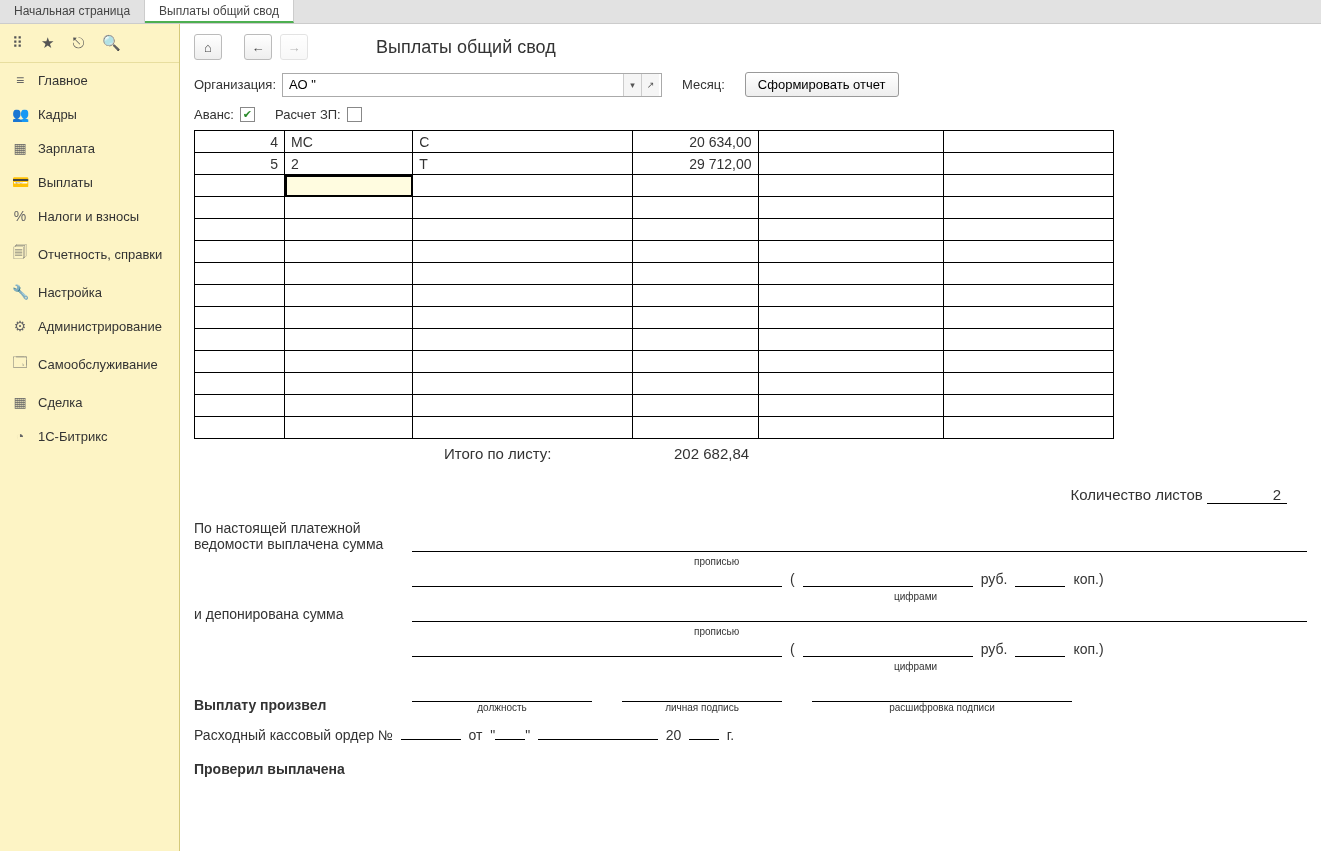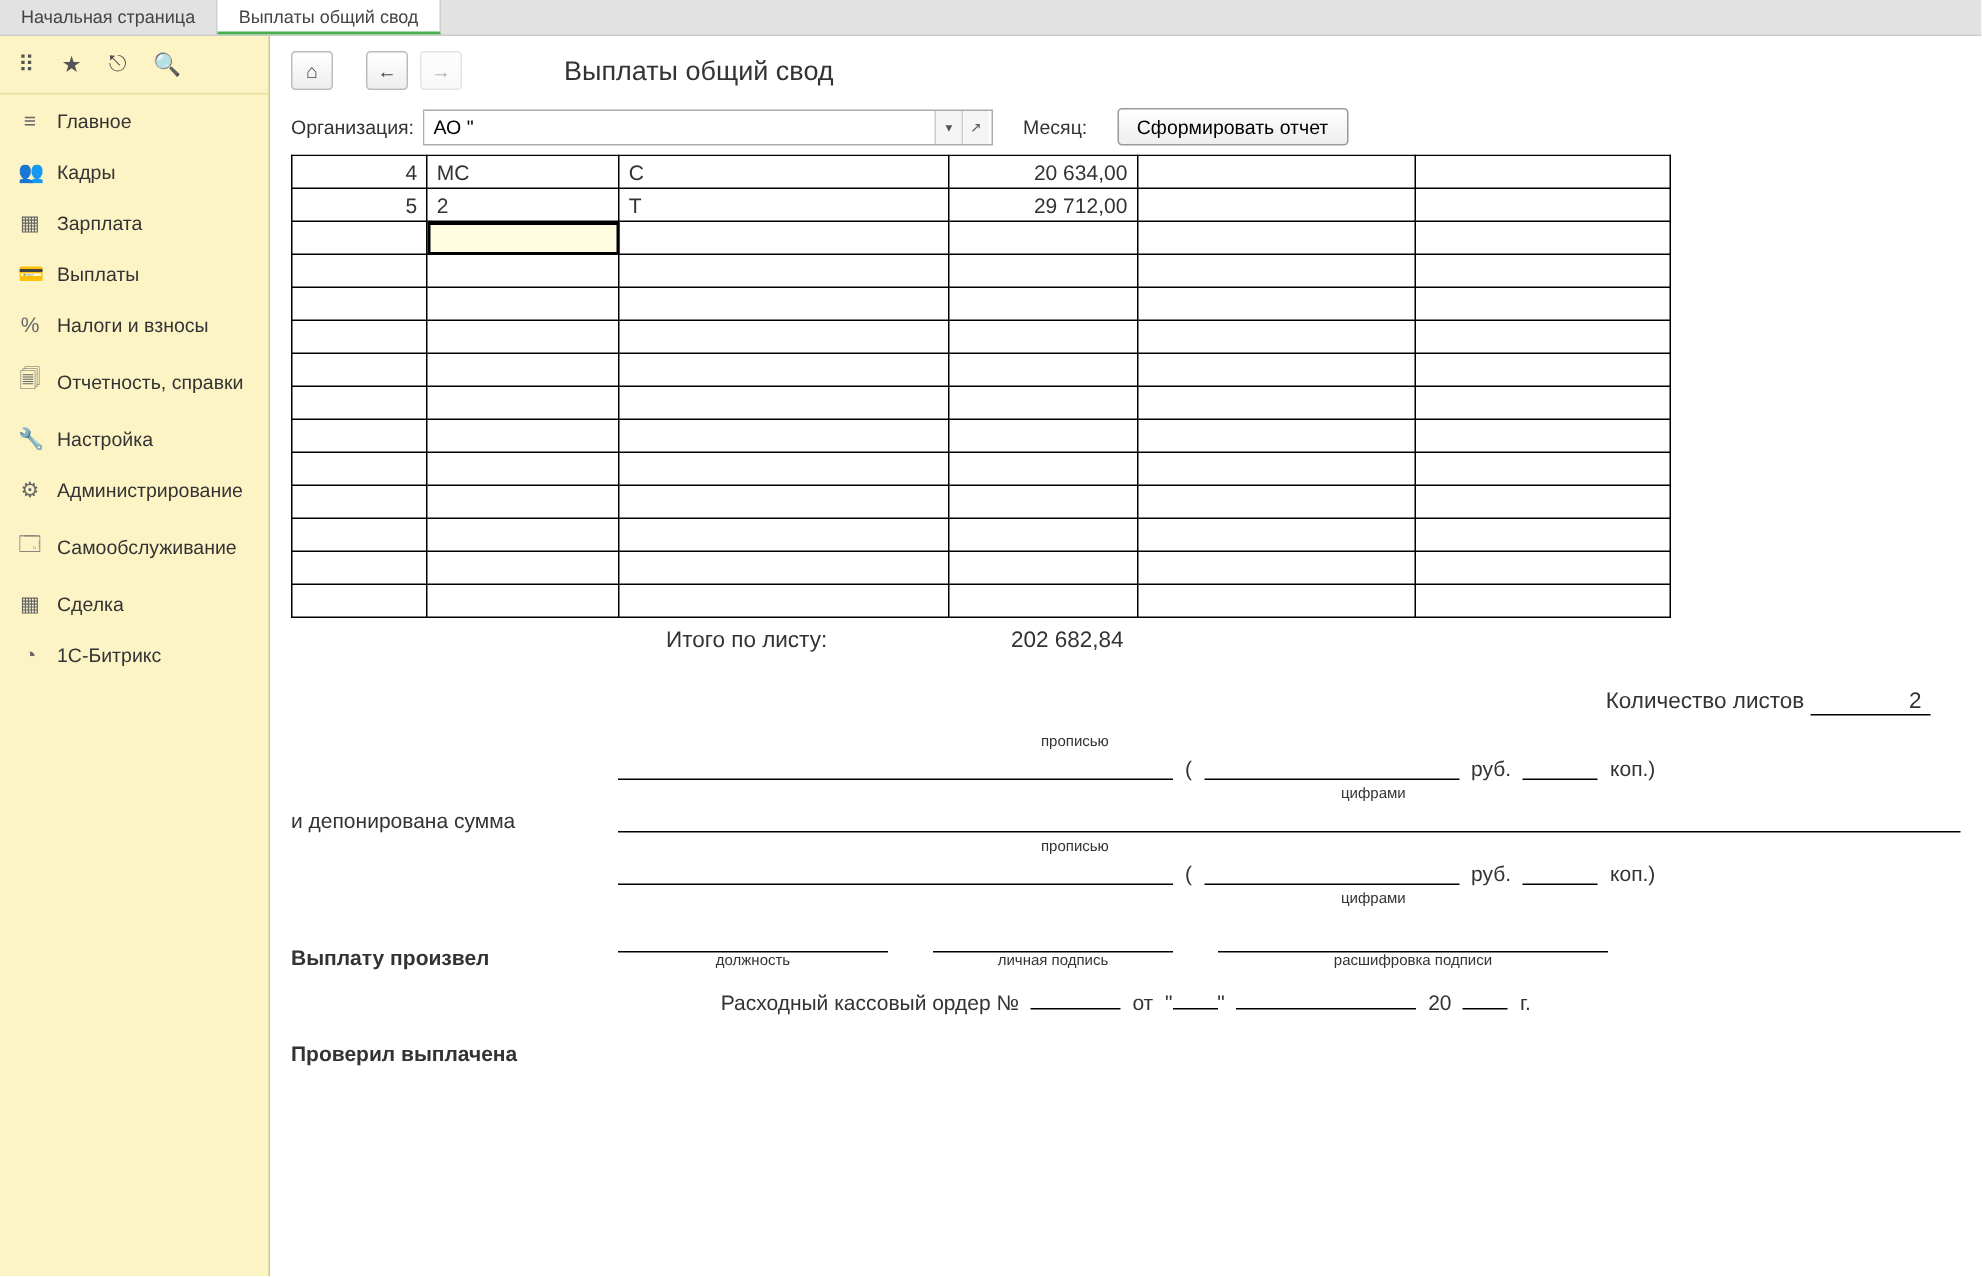--- a/index.html
+++ b/index.html
@@ -45,21 +45,21 @@
 .sheets .uline { display: inline-block; border-bottom: 1px solid #000; min-width: 80px; text-align: right; padding: 0 6px; }
 .form-block { padding: 4px 0; font-size: 14px; }
 .row-line { display: flex; align-items: flex-end; gap: 8px; padding: 4px 0; }
 .lbl-col { width: 210px; }
 .blank { border-bottom: 1px solid #000; flex: 1; height: 16px; }
 .small-cap { font-size: 10px; text-align: left; }
 .sig-row { display: flex; gap: 30px; padding-top: 4px; }
 .sig-block { display: flex; flex-direction: column; align-items: center; }
 .sig-line { border-bottom: 1px solid #000; height: 16px; }
 .bold { font-weight: bold; }
-.order-row { padding: 10px 0; font-size: 14px; text-align: center; }
+.order-row { padding: 10px 0; font-size: 14px; }
 .u { display: inline-block; border-bottom: 1px solid #000; min-width: 50px; }
 .spinner { display: flex; flex-direction: column; border-left: 1px solid #ccc; }
 .spinner span { width: 14px; height: 11px; font-size: 7px; display:flex; align-items:center; justify-content:center; background:#f5f5f5; cursor:pointer; }
 .spinner span:first-child { border-bottom: 1px solid #ccc; }
 </style>
 </head>
 <body>
 
 <div class="app">
   <div class="tabs-bar">
@@ -134,20 +134,27 @@
         <div class="combo" style="flex:0 0 380px">
           <input style="width: 340px;" value="АО &quot;">
           <span class="mini-btn">▾</span>
           <span class="mini-btn">↗</span>
         </div>
         <span style="width:8px"></span>
         <span class="fld-label">Месяц:</span>
         <span style="width:8px"></span>
         <button class="btn">Сформировать отчет</button>
       </div>
+      <div class="check-row">
+        <span class="fld-label">Аванс:</span>
+        <span class="check">✔</span>
+        <span style="width:8px"></span>
+        <span class="fld-label">Расчет ЗП:</span>
+        <span class="check"></span>
+      </div>
 
       <div class="report-area">
         <table class="grid">
           <tbody id="grid-body">
               <tr>
                 <td class="cell-a num">4</td>
                 <td class="cell-b">МС</td>
                 <td class="cell-c">С</td>
                 <td class="cell-d num">20 634,00</td>
                 <td class="cell-e"></td>
@@ -264,20 +271,27 @@
           <span class="lab">Итого по листу:</span>
           <span>202 682,84</span>
         </div>
 
         <div class="sheets">
           <span>Количество листов</span>
           <span class="uline">2</span>
         </div>
 
         <div class="form-block">
+          <div class="row-line">
+            <div class="lbl-col">
+              <div>По настоящей платежной</div>
+              <div>ведомости выплачена сумма</div>
+            </div>
+            <div class="blank"></div>
+          </div>
           <div class="small-cap" style="padding-left:500px">прописью</div>
           <div class="row-line">
             <div class="lbl-col"></div>
             <div class="blank" style="flex:0 0 370px"></div>
             <span>(</span>
             <div class="blank" style="flex:0 0 170px"></div>
             <span>руб.</span>
             <div class="blank" style="flex:0 0 50px"></div>
             <span>коп.)</span>
           </div>

